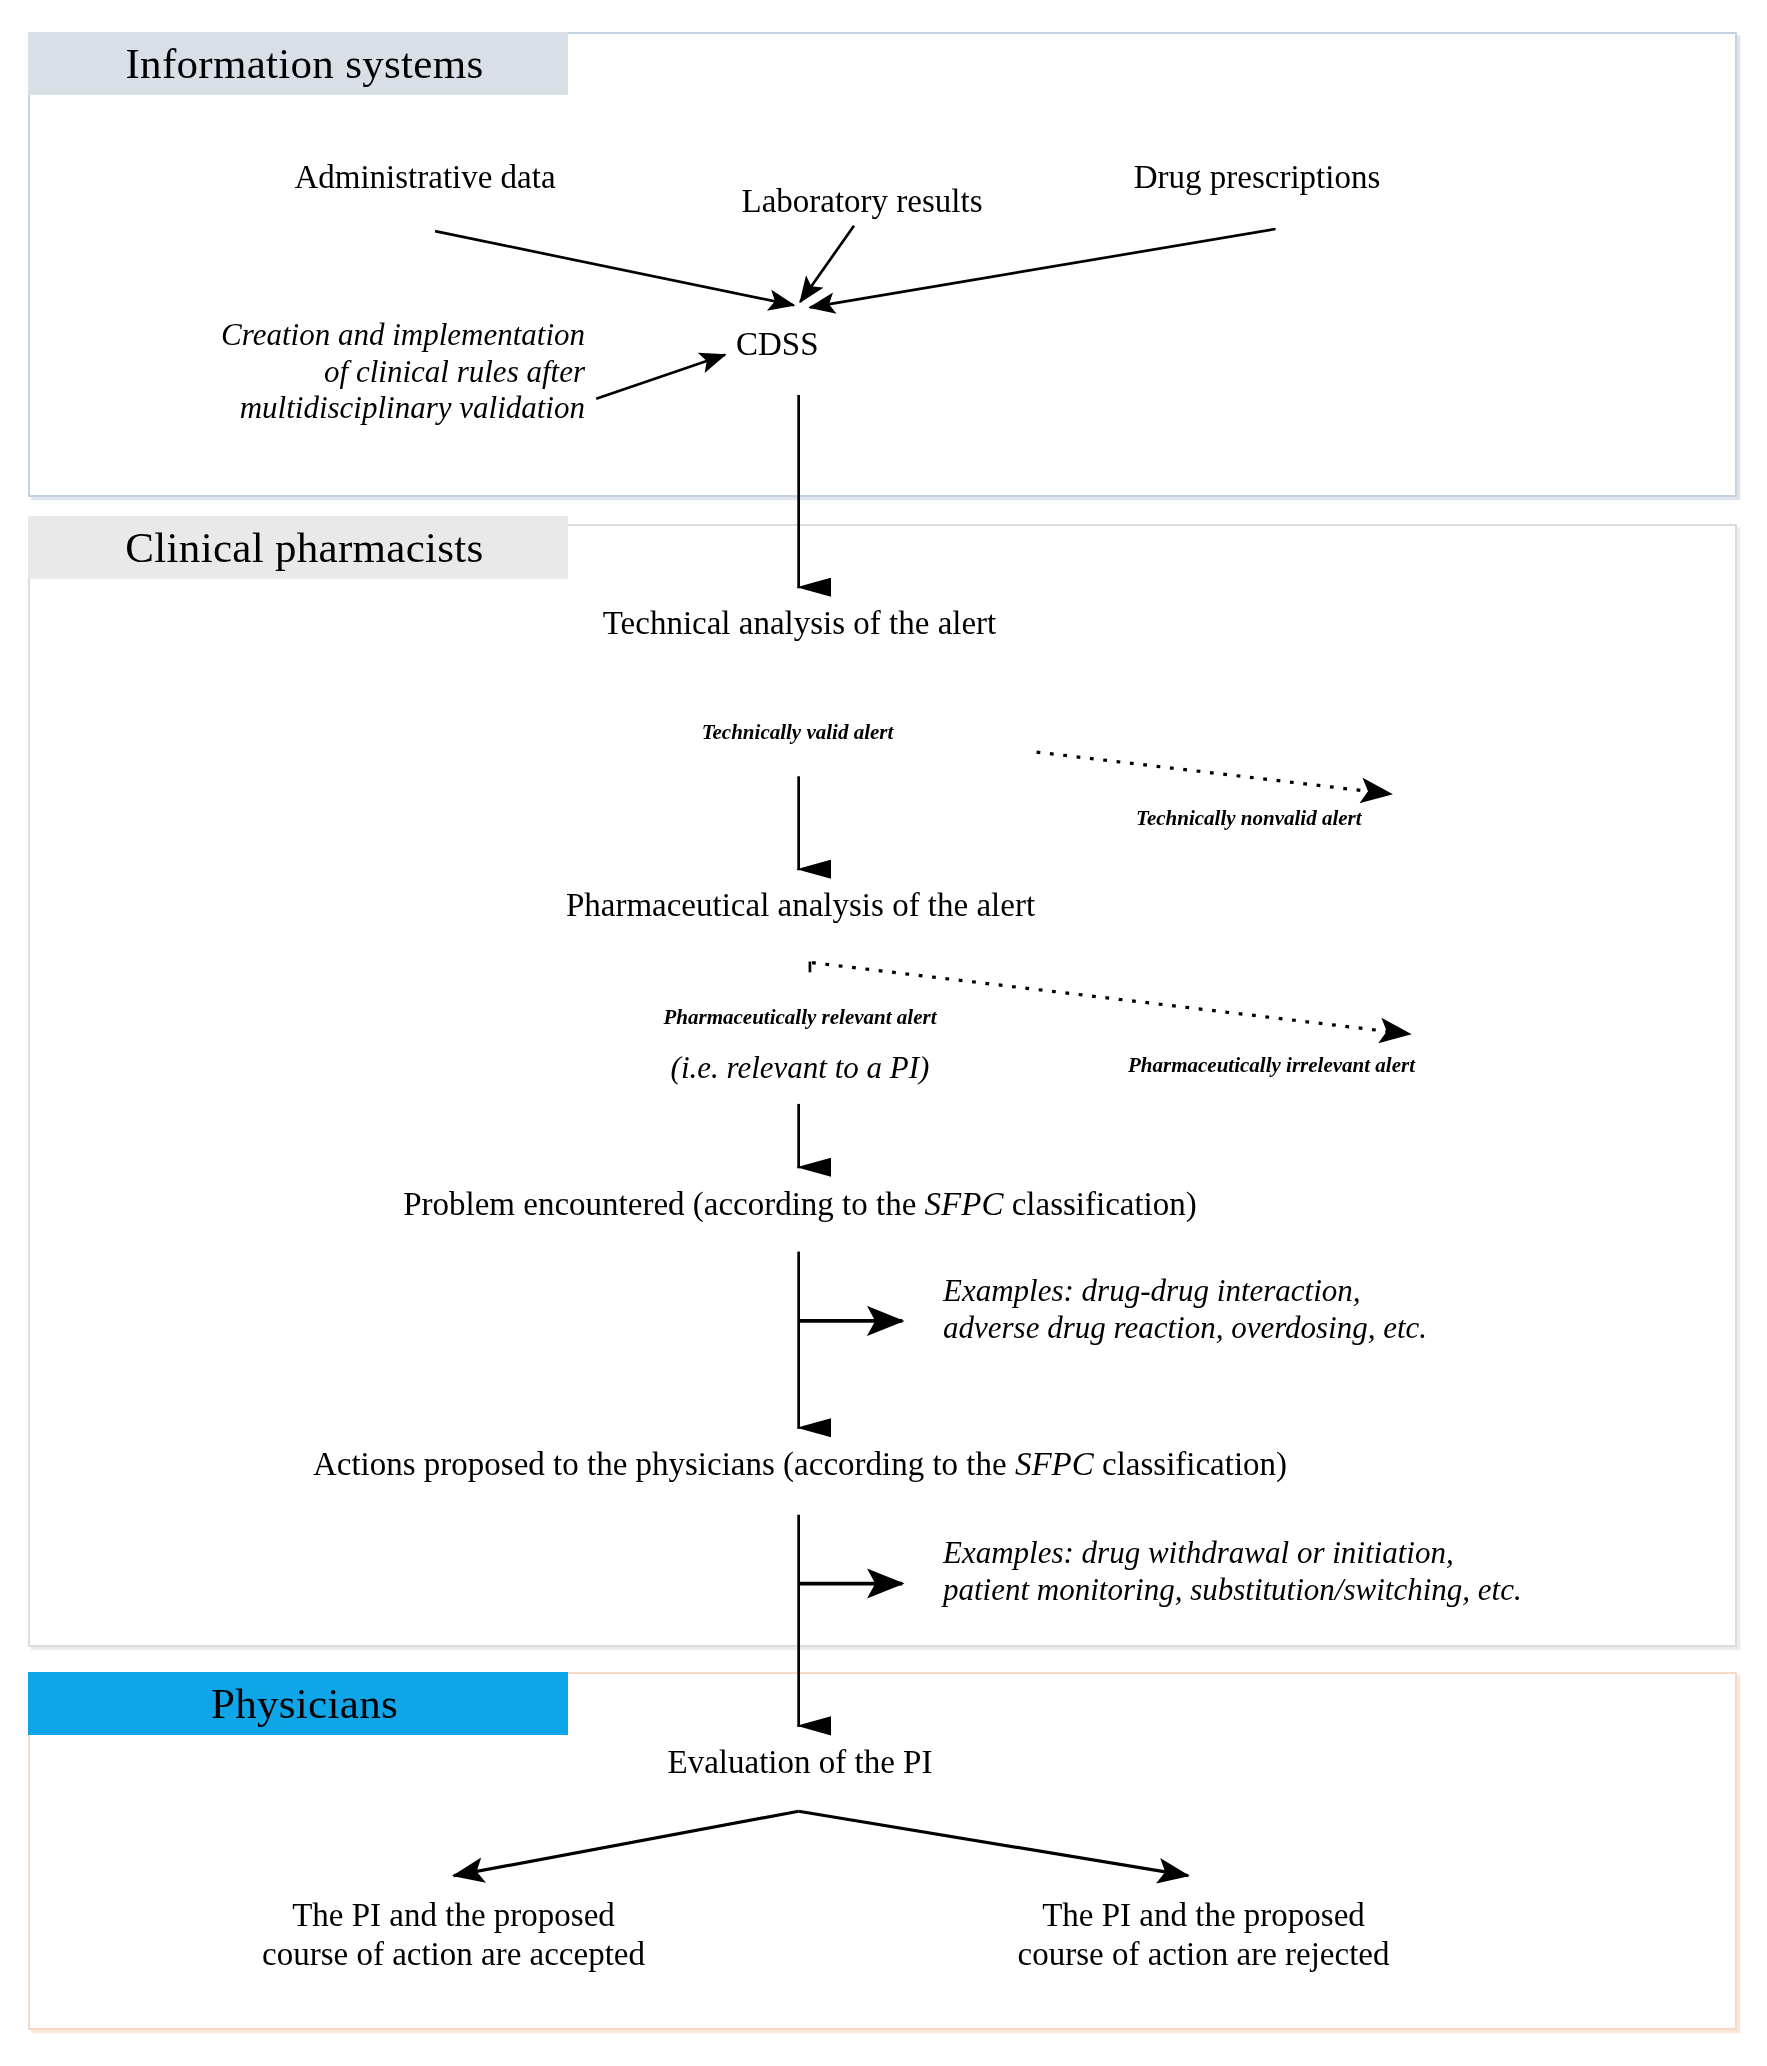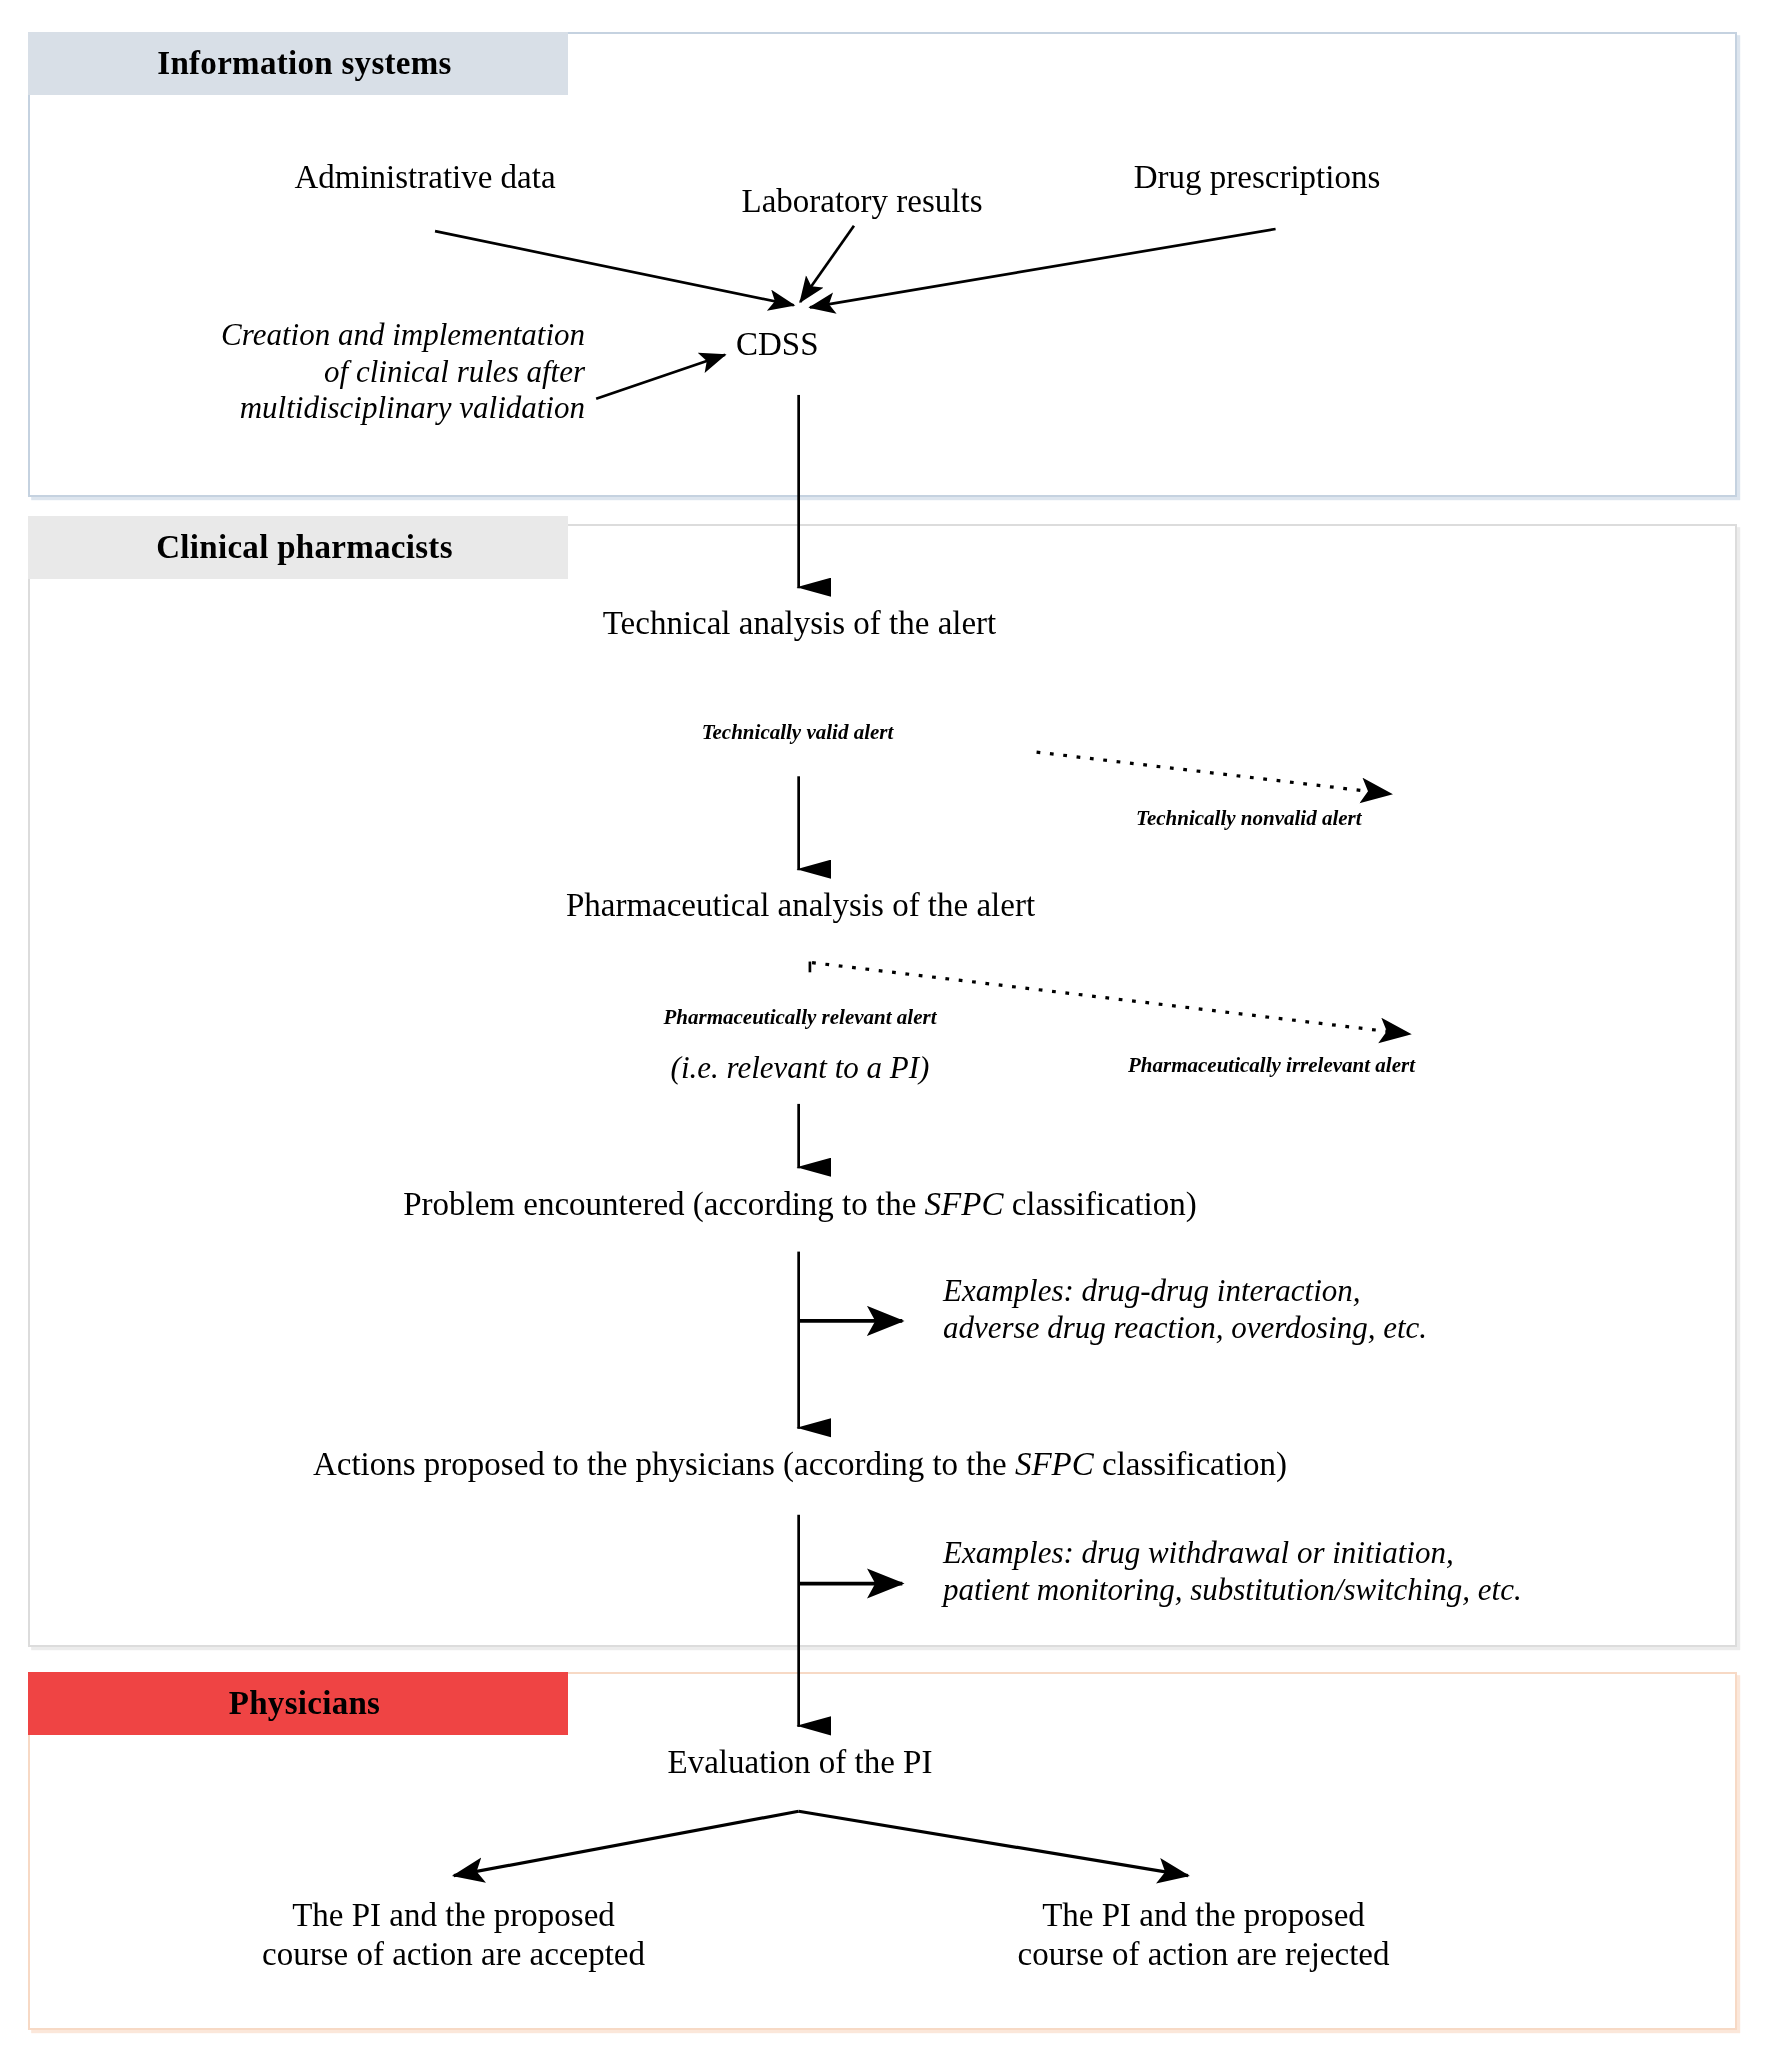--- a/index.html
+++ b/index.html
@@ -26,30 +26,30 @@
   .panel-gray   { border: 2.1px solid #dcdcdc; box-shadow: 3.2px 3.2px 0 0 #ececec; }
   .panel-peach  { border: 2.1px solid #f7d9c5; box-shadow: 3.2px 3.2px 0 0 #fbe7da; }
 
   
   .lane-tab {
     position: absolute;
     box-sizing: border-box;
     display: flex;
     align-items: center;
     justify-content: center;
-    font-weight: bold;
-    font-size: 33px;
+    font-weight: normal;
+    font-size: 43px;
     letter-spacing: 0.3px;
     color: #000000;
     z-index: 5;
     padding-left: 13px;
   }
   .tab-blue  { background: #d8dfe7; }
   .tab-gray  { background: #e9e9e9; }
-  .tab-peach { background: #ef4444; }
+  .tab-peach { background: #0ea5e9; }
 
   
   .node {
     position: absolute;
     color: #000000;
     line-height: 1.18;
     white-space: pre-line;
     z-index: 4;
   }
   .n-reg  { font-size: 33px; font-style: normal; font-weight: normal; }

